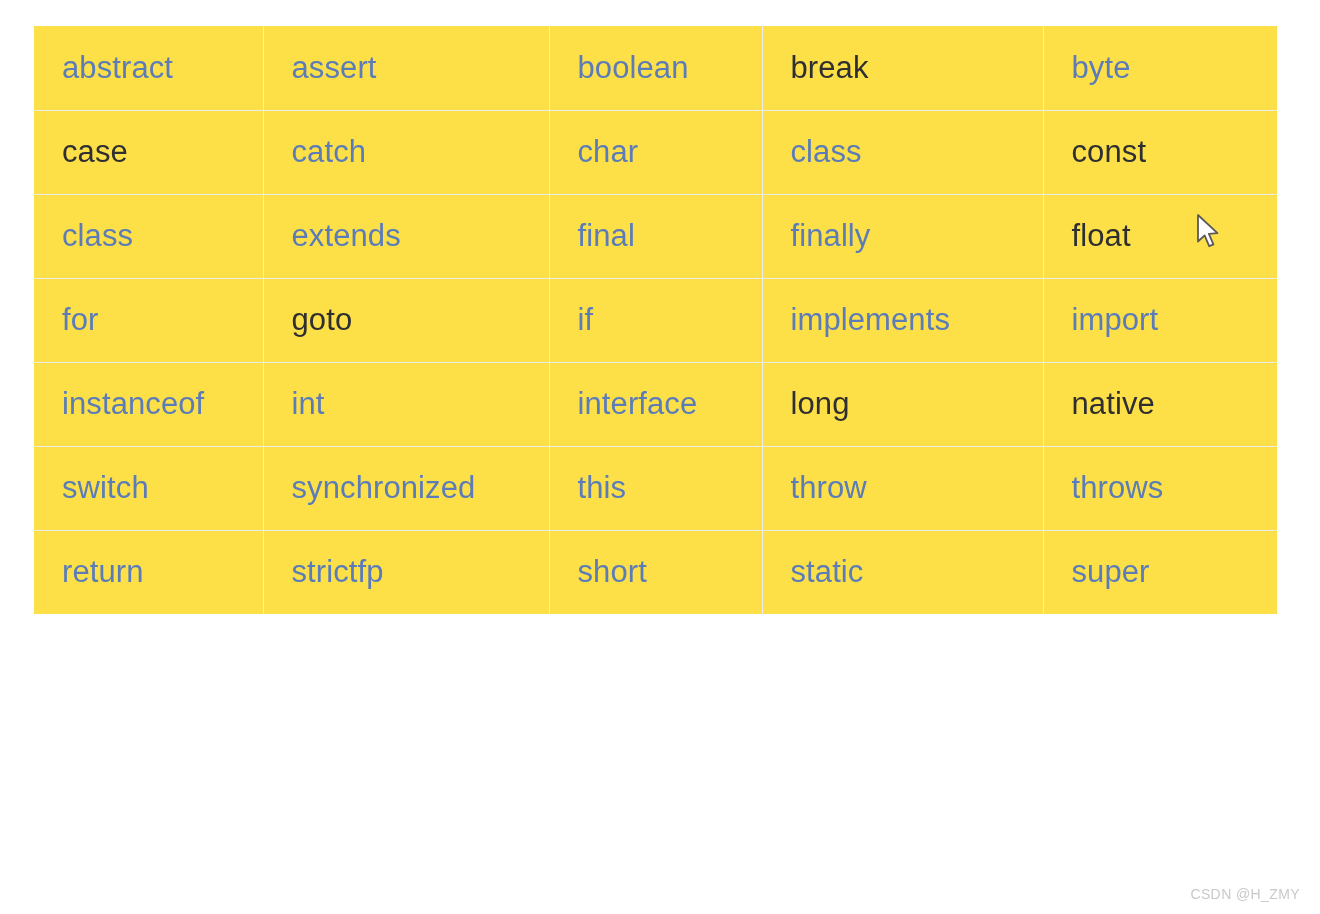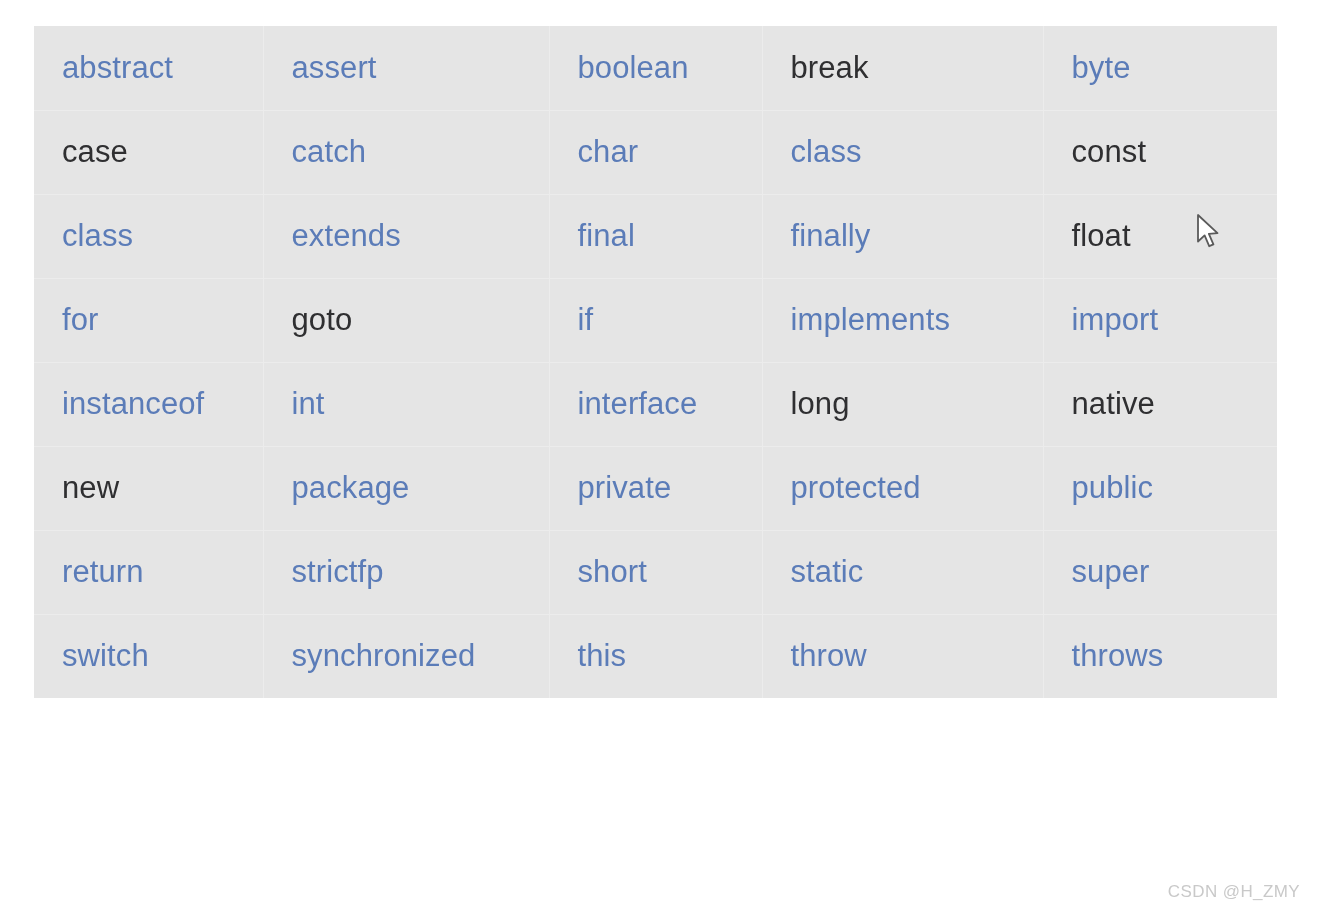--- a/index.html
+++ b/index.html
@@ -49,21 +49,21 @@
     height: 84px;
   }
 
   table.kw-table td {
     border-top: 1px solid #ececec;
     border-right: 1px solid #ececec;
     padding: 0 0 0 28px;
     vertical-align: middle;
     height: 84px;
     box-sizing: border-box;
-    background: #e5e5e5;
+    background: #fde047;
   }
 
   table.kw-table tr:first-child td {
     border-top: none;
   }
   table.kw-table td:last-child {
     border-right: none;
   }
 
   .kw {
@@ -83,21 +83,21 @@
   .kw.plain {
     color: #2f2f31;
     font-weight: 400;
   }
 
   
   .watermark {
     position: absolute;
     right: 20px;
     bottom: 12px;
-    font-size: 17px;
+    font-size: 14px;
     color: #c9c9c9;
     letter-spacing: 0.4px;
     font-family: "Liberation Sans", sans-serif;
     user-select: none;
   }
 
   
   .cursor {
     position: absolute;
     left: 1196px;
@@ -151,39 +151,32 @@
             <td><span class="kw link">import</span></td>
           </tr>
           <tr>
             <td><span class="kw link">instanceof</span></td>
             <td><span class="kw link">int</span></td>
             <td><span class="kw link">interface</span></td>
             <td><span class="kw plain">long</span></td>
             <td><span class="kw plain">native</span></td>
           </tr>
           <tr>
-            <td><span class="kw plain">new</span></td>
-            <td><span class="kw link">package</span></td>
-            <td><span class="kw link">private</span></td>
-            <td><span class="kw link">protected</span></td>
-            <td><span class="kw link">public</span></td>
+            <td><span class="kw link">switch</span></td>
+            <td><span class="kw link">synchronized</span></td>
+            <td><span class="kw link">this</span></td>
+            <td><span class="kw link">throw</span></td>
+            <td><span class="kw link">throws</span></td>
           </tr>
           <tr>
             <td><span class="kw link">return</span></td>
             <td><span class="kw link">strictfp</span></td>
             <td><span class="kw link">short</span></td>
             <td><span class="kw link">static</span></td>
             <td><span class="kw link">super</span></td>
-          </tr>
-          <tr>
-            <td><span class="kw link">switch</span></td>
-            <td><span class="kw link">synchronized</span></td>
-            <td><span class="kw link">this</span></td>
-            <td><span class="kw link">throw</span></td>
-            <td><span class="kw link">throws</span></td>
           </tr>
         </tbody>
     </table>
   </div>
 
   <div class="watermark">CSDN @H_ZMY</div>
 
   <div class="cursor">
     <svg width="26" height="38" viewBox="0 0 26 38" xmlns="http://www.w3.org/2000/svg">
       <path d="M2,1 L2,27.5 L8.6,21.4 L13.2,32.2 L17.4,30.4 L12.9,19.9 L21.5,19.2 Z" fill="#ffffff" stroke="#5a5a5a" stroke-width="1.8" stroke-linejoin="round"></path>

